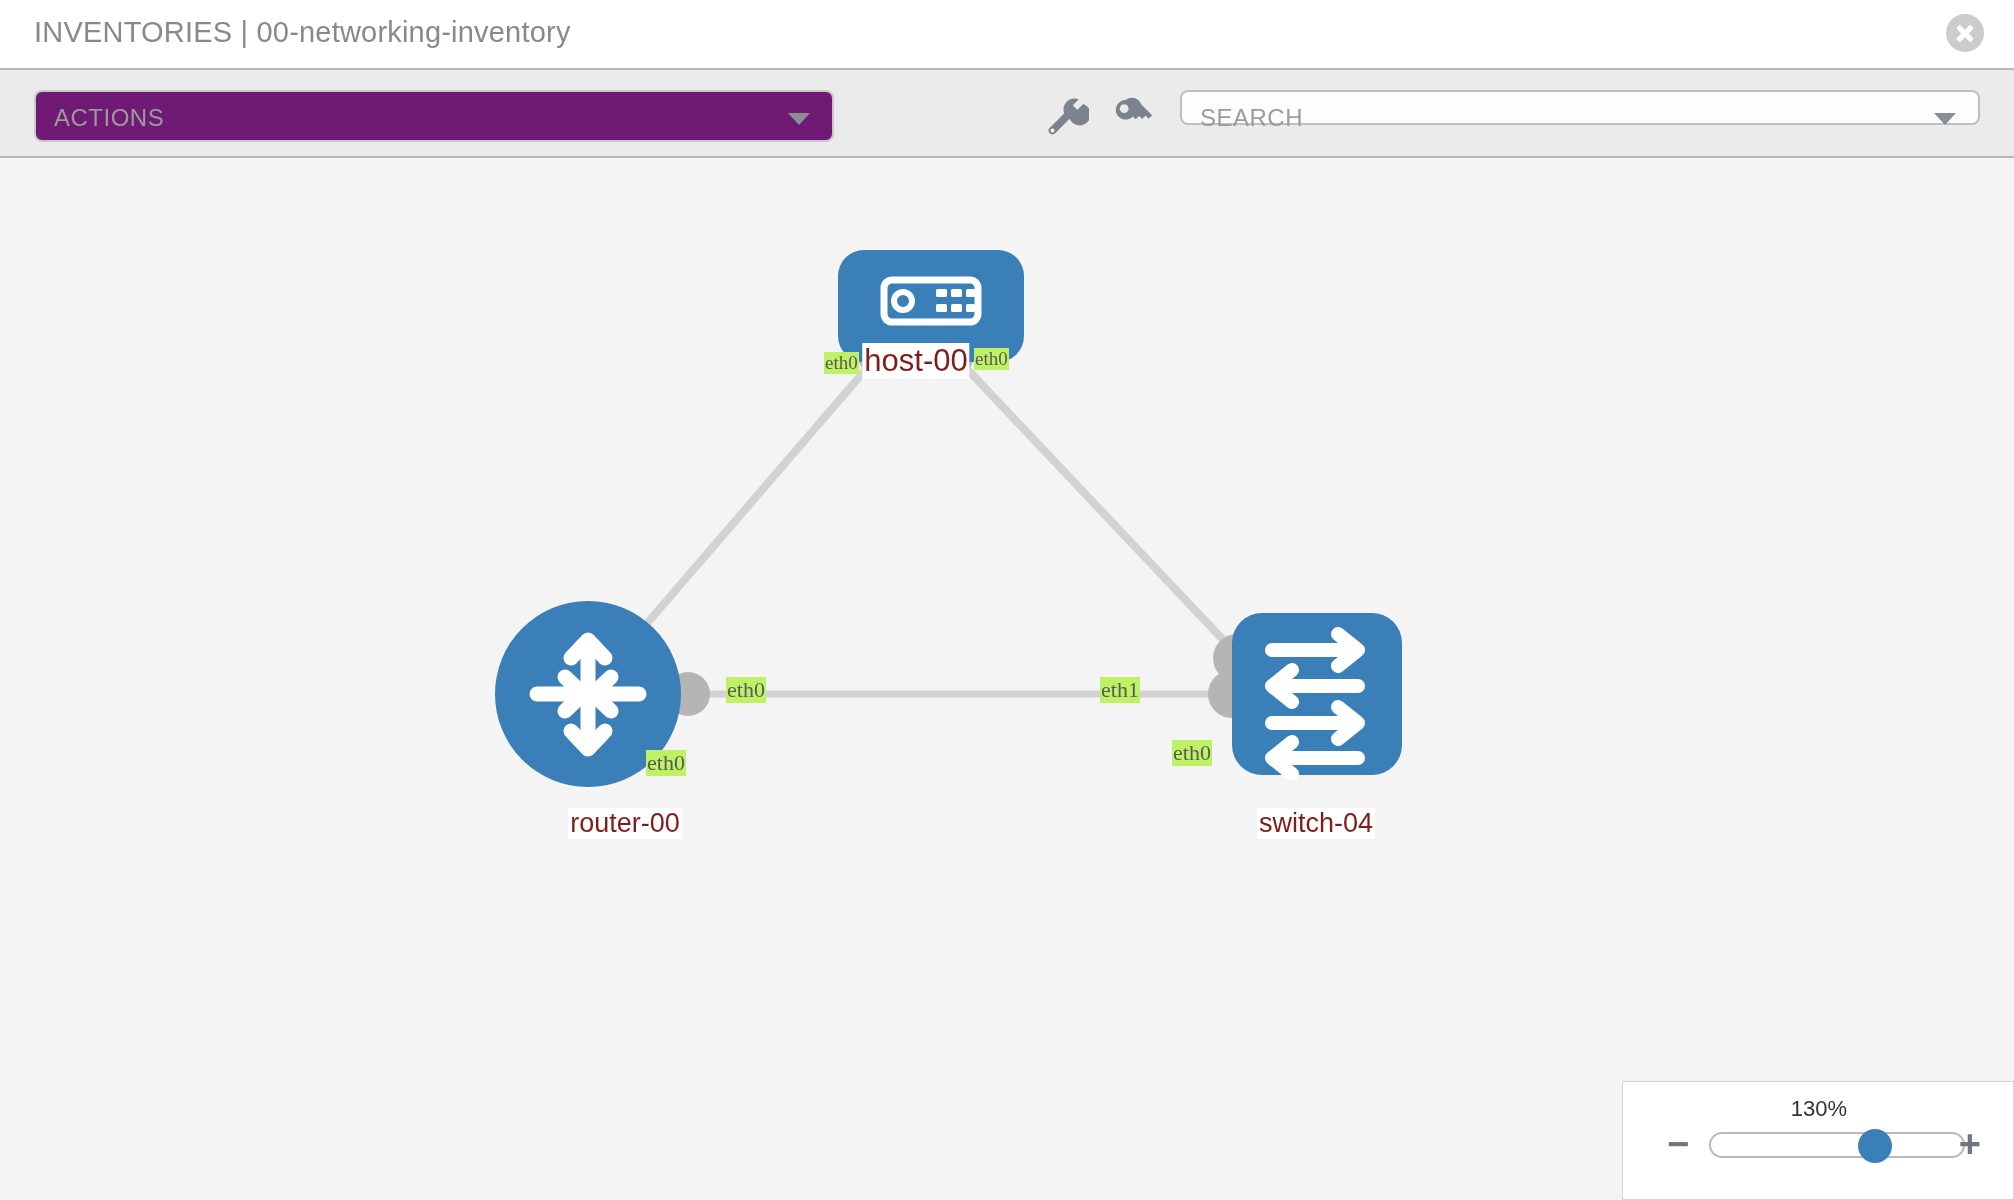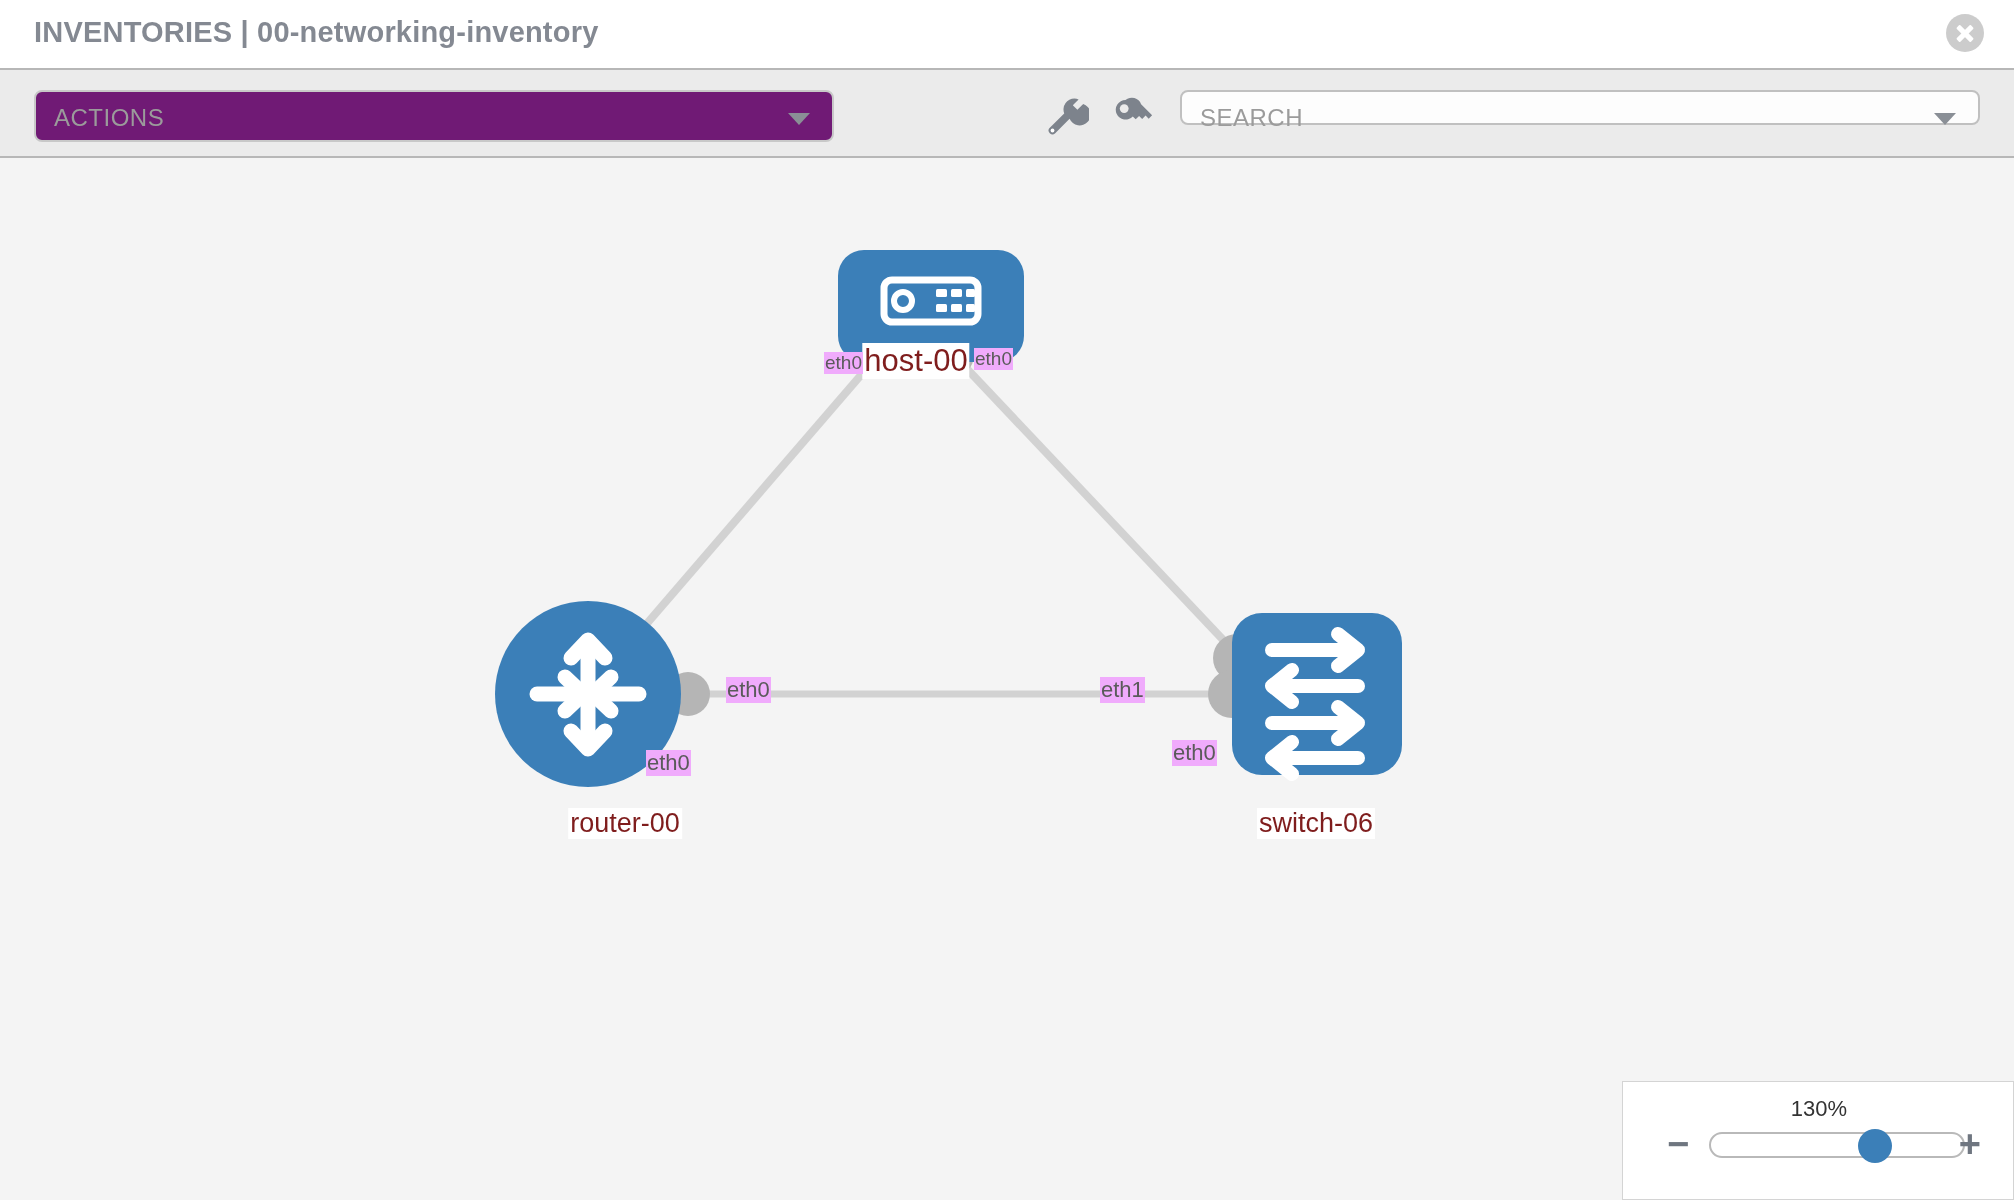--- a/index.html
+++ b/index.html
@@ -12,21 +12,21 @@
   .app { position: relative; width: 2014px; height: 1200px; }
 
   
   .titlebar {
     position: absolute; top: 0; left: 0;
     width: 2014px; height: 68px;
     background: #ffffff;
   }
   .title-text {
     position: absolute; left: 34px; top: 16px;
-    font-size: 29px; font-weight: bold;
+    font-size: 29px; font-weight: normal;
     color: #848992; letter-spacing: 0.2px;
     white-space: nowrap;
   }
   .close-btn {
     position: absolute; right: 30px; top: 14px;
     width: 38px; height: 38px; border-radius: 50%;
     background: #cccccc; cursor: pointer;
   }
   .close-btn::before, .close-btn::after {
     content: ""; position: absolute;
@@ -93,23 +93,24 @@
     position: absolute;
     font-size: 27px; color: #7f1d1d;
     background: #ffffff;
     white-space: nowrap;
     padding: 0 2px;
     transform: translateX(-50%);
   }
   .edge-label {
     position: absolute;
     font-size: 19px; color: #5a5a5a;
-    background: #f0abfc;
+    background: #bef264;
     white-space: nowrap;
     padding: 0 1px;
+    font-family: Liberation Serif, serif;
   }
 
   
   .zoom-panel {
     position: absolute; left: 1622px; top: 1081px;
     width: 392px; height: 119px;
     background: #ffffff;
     border: 1px solid #d4d4d4;
   }
   .zoom-value {
@@ -240,21 +241,21 @@
           <line x1="1272" y1="565" x2="1354" y2="565"></line>
           <polyline points="1338,549 1358,565 1338,581"></polyline>
           <line x1="1358" y1="600" x2="1276" y2="600"></line>
           <polyline points="1292,584 1272,600 1292,616"></polyline>
         </g>
       </g>
     </svg>
 
     <div class="node-label" style="left:916px; top:185px; font-size:31px;">host-00</div>
     <div class="node-label" style="left:588px; top:650px;margin-left:37px;">router-00</div>
-    <div class="node-label" style="left:1316px; top:650px;">switch-06</div>
+    <div class="node-label" style="left:1316px; top:650px;">switch-04</div>
 
     <div class="edge-label" style="left:824px; top:194px;">eth0</div>
     <div class="edge-label" style="left:974px; top:190px;">eth0</div>
     <div class="edge-label" style="left:646px; top:592px; font-size:22px;">eth0</div>
     <div class="edge-label" style="left:1172px; top:582px; font-size:22px;">eth0</div>
     <div class="edge-label" style="left:726px; top:519px; font-size:22px;">eth0</div>
     <div class="edge-label" style="left:1100px; top:519px; font-size:22px;">eth0</div>
     <div class="edge-label" style="left:1060px; top:519px; font-size:22px;margin-left:40px;">eth1</div>
 
   </div>

